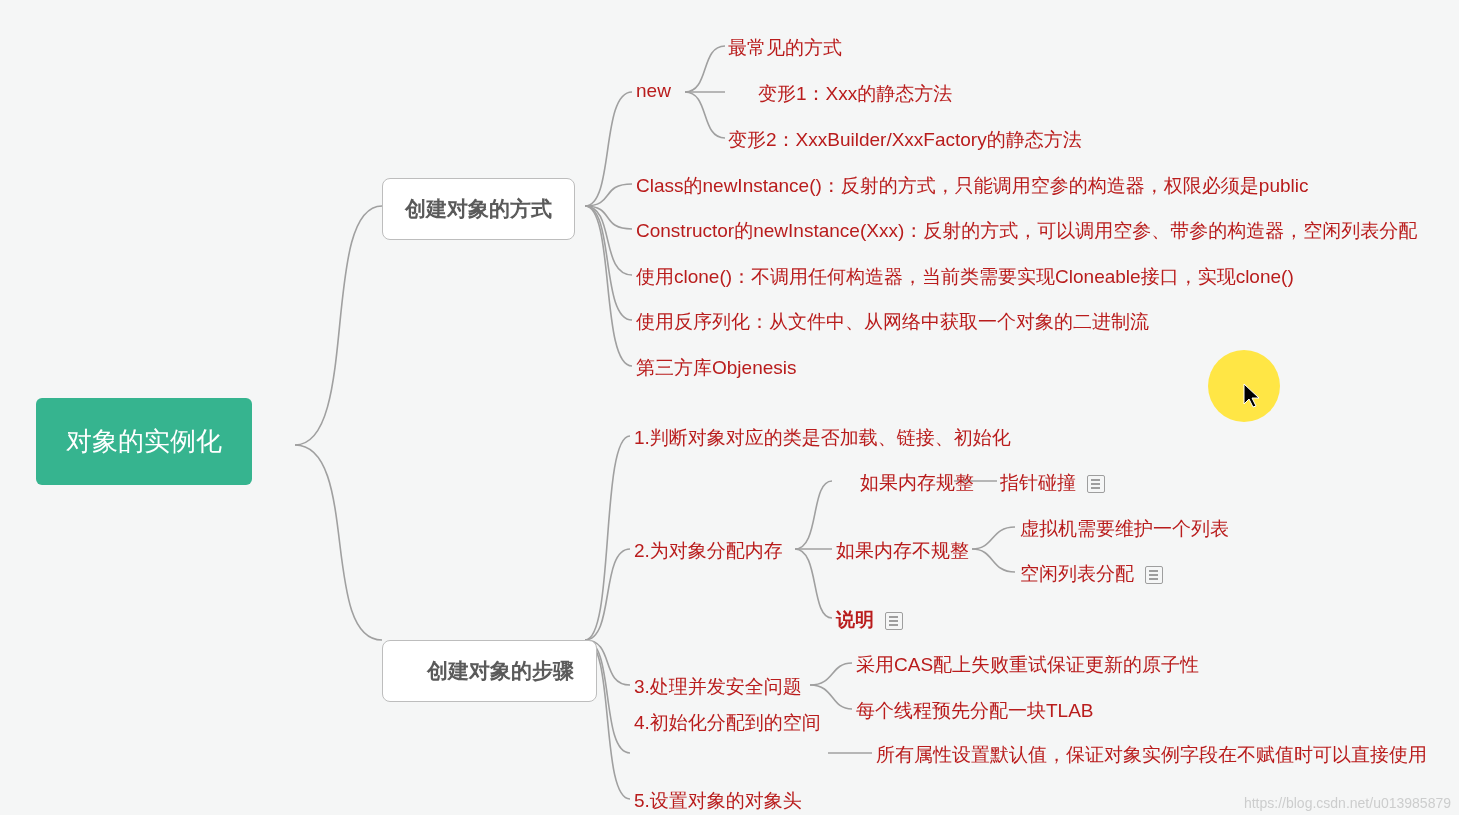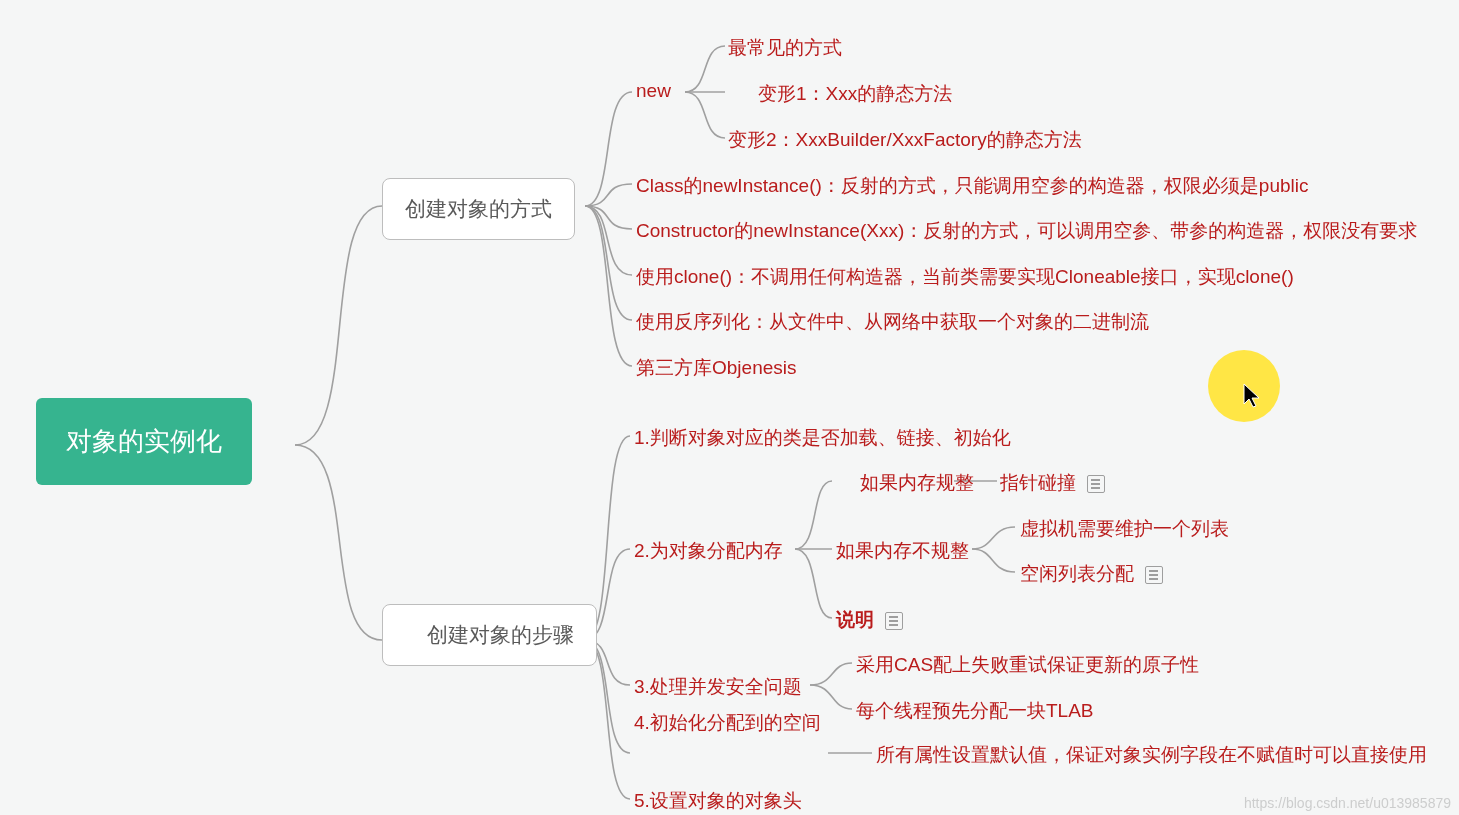--- a/index.html
+++ b/index.html
@@ -35,20 +35,21 @@
       font-weight: 500;
     }
     .box-node {
       position: absolute;
       background: #fff;
       border: 1.5px solid #bdbdbd;
       border-radius: 8px;
       padding: 16px 22px;
       font-size: 21px;
       color: #5a5a5a;
+      font-weight: bold;
     }
     .note-icon {
       display: inline-block;
       width: 18px;
       height: 18px;
       border: 1.5px solid #9e9e9e;
       border-radius: 2px;
       vertical-align: middle;
       margin-left: 6px;
       position: relative;
@@ -139,26 +140,26 @@
 </div>
 
 <div class="node" style="left:636px; top:80px;">
   <span>new</span>
 </div>
 <div class="node" style="left:728px; top:35px;"><span>最常见的方式</span></div>
 <div class="node" style="left:728px; top:81px;margin-left:30px;"><span>变形1：Xxx的静态方法</span></div>
 <div class="node" style="left:728px; top:127px;"><span>变形2：XxxBuilder/XxxFactory的静态方法</span></div>
 
 <div class="node" style="left:636px; top:173px;"><span>Class的newInstance()：反射的方式，只能调用空参的构造器，权限必须是public</span></div>
-<div class="node" style="left:636px; top:218px;"><span>Constructor的newInstance(Xxx)：反射的方式，可以调用空参、带参的构造器，权限没有要求</span></div>
+<div class="node" style="left:636px; top:218px;"><span>Constructor的newInstance(Xxx)：反射的方式，可以调用空参、带参的构造器，空闲列表分配</span></div>
 <div class="node" style="left:636px; top:264px;"><span>使用clone()：不调用任何构造器，当前类需要实现Cloneable接口，实现clone()</span></div>
 <div class="node" style="left:636px; top:309px;"><span>使用反序列化：从文件中、从网络中获取一个对象的二进制流</span></div>
 <div class="node" style="left:636px; top:355px;"><span>第三方库Objenesis</span></div>
 
-<div class="box-node" style="left:382px; top:604px;padding-left:44px;">
+<div class="box-node" style="left:382px; top:640px;padding-left:44px;">
   <span>创建对象的步骤</span>
 </div>
 
 <div class="node" style="left:634px; top:425px;"><span>1.判断对象对应的类是否加载、链接、初始化</span></div>
 
 <div class="node" style="left:634px; top:538px;text-align:right;"><span>2.为对象分配内存</span></div>
 <div class="node" style="left:836px; top:470px;margin-left:24px;"><span>如果内存规整</span></div>
 <div class="node" style="left:1000px; top:470px;">
   <span>指针碰撞</span>
   <span class="note-icon"></span>

